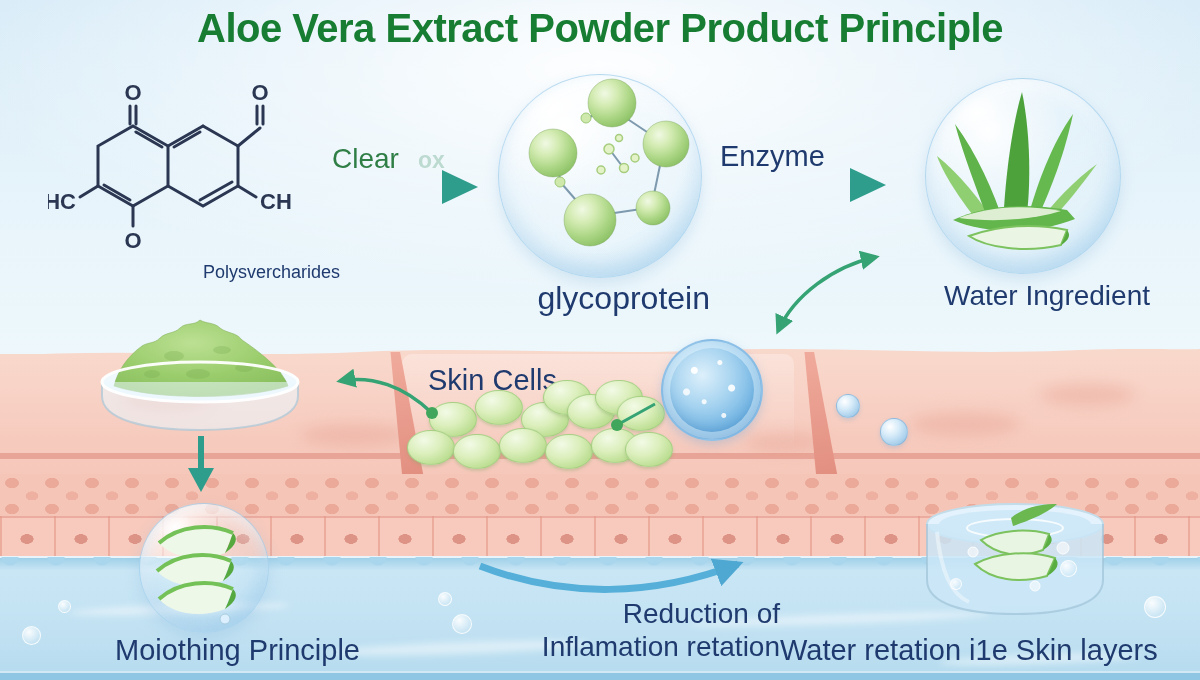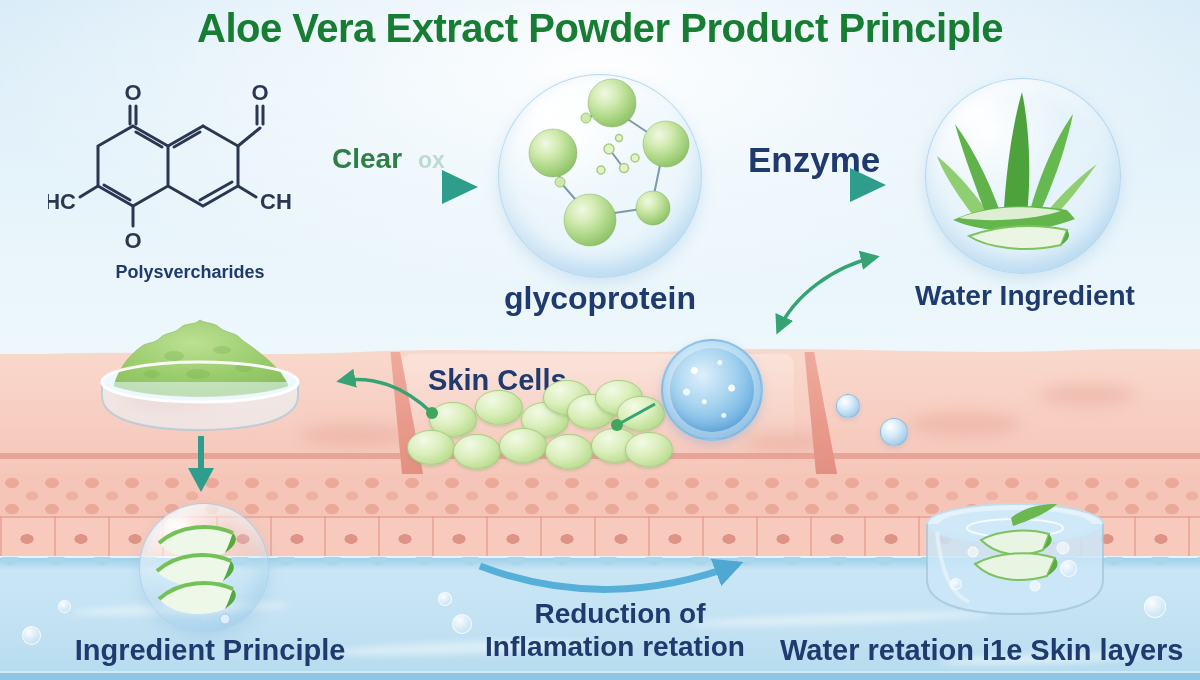--- a/index.html
+++ b/index.html
@@ -2,21 +2,21 @@
 <html><head>
 <meta charset="utf-8">
 <style>
   html,body{margin:0;padding:0;background:#cfe3f0;font-family:"Liberation Sans",sans-serif;}
   .canvas{position:relative;width:1200px;height:680px;overflow:hidden;background:#e8f4fb;}
   .sky{position:absolute;inset:0;
     background:radial-gradient(ellipse 900px 320px at 50% 10%, rgba(255,255,255,.95), rgba(255,255,255,0) 70%),
                linear-gradient(180deg,#d9ecf8 0%,#e9f5fb 35%,#eef8fc 55%,#e2f1fa 100%);}
   .title{position:absolute;left:0;top:6px;width:100%;text-align:center;font-size:40px;font-weight:700;
     color:#177d32;letter-spacing:-.5px;}
-  .label{position:absolute;color:#1f3a6e;font-weight:700;text-align:center;white-space:nowrap;}
+  .label{position:absolute;color:#1f3a6e;font-weight:400;text-align:right;white-space:nowrap;}
 
   
   .skin-wave{position:absolute;left:0;top:344px;}
   .skin-band{position:absolute;left:0;top:354px;width:1200px;height:204px;
     background:linear-gradient(180deg,#f9d8cc 0%,#f6cabd 45%,#f3c1b3 100%);}
   .smudge{position:absolute;border-radius:50%;background:rgba(230,160,146,.4);filter:blur(7px);}
   .skin-divider{position:absolute;left:0;top:99px;width:100%;height:6px;background:#e59d8f;opacity:.85;}
   .skin-pebbles{position:absolute;left:0;top:120px;width:100%;height:42px;background-color:#f5c5b7;
     background-image:radial-gradient(ellipse 12px 9px at 12px 9px,#eba999 55%,rgba(0,0,0,0) 60%),
                      radial-gradient(ellipse 11px 8px at 32px 22px,#eeb0a0 55%,rgba(0,0,0,0) 60%);
@@ -130,21 +130,21 @@
       <text x="212" y="34" text-anchor="middle">O</text>
       <text x="28" y="143" text-anchor="end">HC</text>
       <text x="212" y="143" text-anchor="start">CH</text>
       <text x="85" y="182" text-anchor="middle">O</text>
     </g>
   </svg>
   <div class="label" style="left:40px;top:262px;width:300px;font-size:18px;">Polysvercharides</div>
 
   <div class="label" style="left:332px;top:143px;font-size:28px;color:#2f7e46;">Clear</div>
   <div class="watermark">ox</div>
-  <div class="label" style="left:748px;top:140px;font-size:35px;">Enzyme</div>
+  <div class="label" style="left:720px;top:140px;font-size:29px;">Enzyme</div>
 
   <div class="bubble" style="left:498px;top:74px;width:202px;height:202px;"></div>
   <svg class="asvg" style="left:498px;top:74px;" width="202" height="202" viewBox="0 0 202 202">
     <defs>
       <radialGradient id="gs" cx="35%" cy="30%" r="75%">
         <stop offset="0" stop-color="#f0f9e3"></stop>
           <stop offset=".35" stop-color="#d3ebb2"></stop>
         <stop offset=".7" stop-color="#abd684"></stop>
           <stop offset="1" stop-color="#8cc166"></stop>
       </radialGradient>
@@ -237,21 +237,21 @@
     <path d="M20,40 C40,22 72,20 94,30" fill="none" stroke="#74c157" stroke-width="4"></path>
     <path d="M94,30 C99,35 98,42 86,50 C90,42 92,35 94,30 Z" fill="#55a93e"></path>
     <path d="M18,68 C38,50 70,48 92,58 L84,78 C58,88 30,82 18,68 Z" fill="#eef8e8"></path>
     <path d="M18,68 C38,50 70,48 92,58" fill="none" stroke="#74c157" stroke-width="4"></path>
     <path d="M92,58 C97,63 96,70 84,78 C88,70 90,63 92,58 Z" fill="#55a93e"></path>
     <path d="M20,96 C40,78 72,76 94,86 L86,106 C60,116 32,110 20,96 Z" fill="#eef8e8"></path>
     <path d="M20,96 C40,78 72,76 94,86" fill="none" stroke="#74c157" stroke-width="4"></path>
     <path d="M94,86 C99,91 98,98 86,106 C90,98 92,91 94,86 Z" fill="#55a93e"></path>
     <circle cx="86" cy="116" r="5" fill="rgba(225,242,255,.9)" stroke="#a9cde0"></circle>
   </svg>
-  <div class="label" style="left:60px;top:634px;width:300px;font-size:29px;">Ingredient Principle</div>
+  <div class="label" style="left:60px;top:634px;width:300px;font-size:29px;">Moiothing Principle</div>
 
   <div class="label" style="left:460px;top:598px;width:320px;font-size:28px;">Reduction of</div>
   <div class="label" style="left:450px;top:631px;width:330px;font-size:28px;">Inflamation retation</div>
   <div class="wbubble" style="left:438px;top:592px;width:12px;height:12px;"></div>
   <div class="wbubble" style="left:452px;top:614px;width:18px;height:18px;"></div>
   <div class="wbubble" style="left:58px;top:600px;width:11px;height:11px;"></div>
   <div class="wbubble" style="left:22px;top:626px;width:17px;height:17px;"></div>
 
   <svg class="asvg" style="left:915px;top:488px;" width="200" height="140" viewBox="0 0 200 140">
     <ellipse cx="100" cy="36" rx="88" ry="20" fill="#e3f2fc" stroke="#c2dcea" stroke-width="2"></ellipse>

